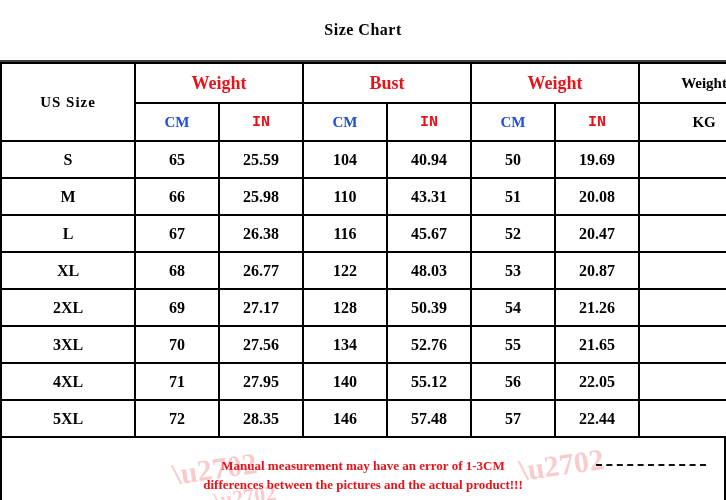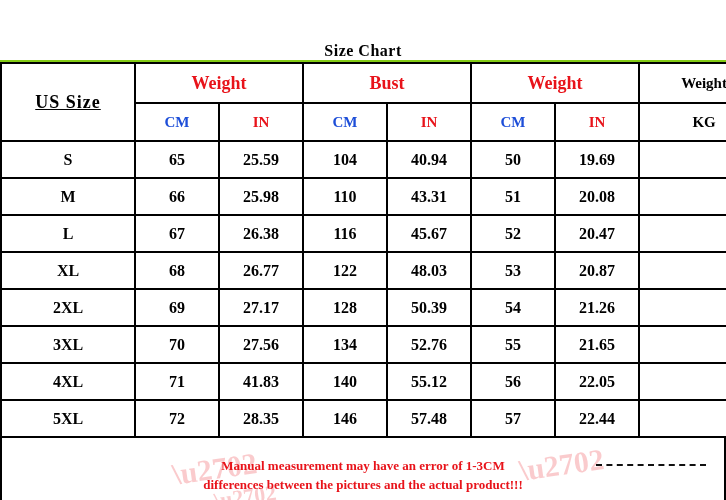--- a/index.html
+++ b/index.html
@@ -16,23 +16,23 @@
   }
   .sheet {
     position: relative;
     width: 726px;
     height: 500px;
     box-sizing: border-box;
   }
   .title-bar {
     height: 60px;
     display: flex;
-    align-items: flex-end;
+    align-items: center;
     justify-content: center;
-    border-bottom: 2px solid #84cc16;
+    border-bottom: 2px solid #404040;
   }
   .title-text {
     font-size: 16px;
     font-weight: bold;
     letter-spacing: 0.5px;
   }
   table.size-table {
     width: 726px;
     border-collapse: collapse;
     table-layout: fixed;
@@ -54,32 +54,31 @@
     font-size: 18px;
     font-weight: bold;
     color: #e8131a;
   }
   .grp-head.weight {
     color: #000000;
     font-size: 15px;
     font-weight: bold;
   }
   .us-cell {
-    font-size: 18px;
+    font-size: 15px;
     font-weight: bold;
     letter-spacing: 1px;
-    text-decoration: underline;
   }
   .unit-row td {
     height: 36px;
     font-size: 15px;
     font-weight: bold;
   }
   .unit-cm { color: #1d4ed8; }
-  .unit-in { color: #e8131a; }
+  .unit-in { color: #e8131a; font-family: Liberation Mono, monospace; }
   .unit-kg { color: #000000; }
 
   .data-row td {
     height: 35px;
     font-size: 16px;
     font-weight: bold;
   }
   .data-row td.size-label {
     font-size: 16px;
     font-weight: bold;
@@ -222,21 +221,21 @@
         <td>27.56</td>
         <td>134</td>
         <td>52.76</td>
         <td>55</td>
         <td>21.65</td>
         <td></td>
       </tr>
       <tr class="data-row">
         <td class="size-label">4XL</td>
         <td>71</td>
-        <td>41.83</td>
+        <td>27.95</td>
         <td>140</td>
         <td>55.12</td>
         <td>56</td>
         <td>22.05</td>
         <td></td>
       </tr>
       <tr class="data-row">
         <td class="size-label">5XL</td>
         <td>72</td>
         <td>28.35</td>

